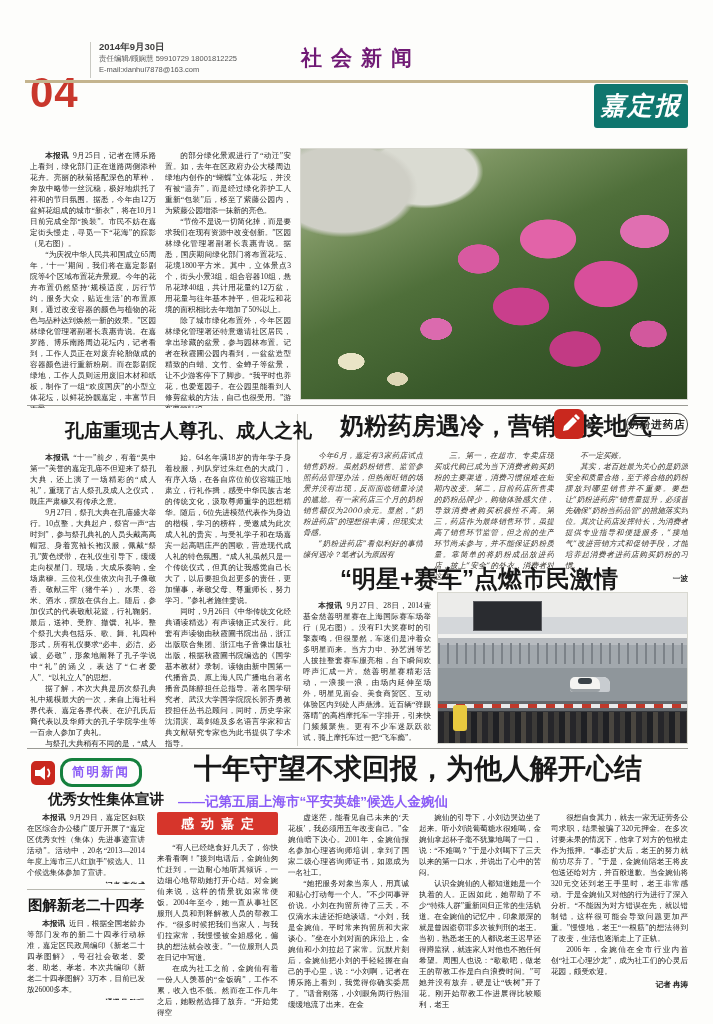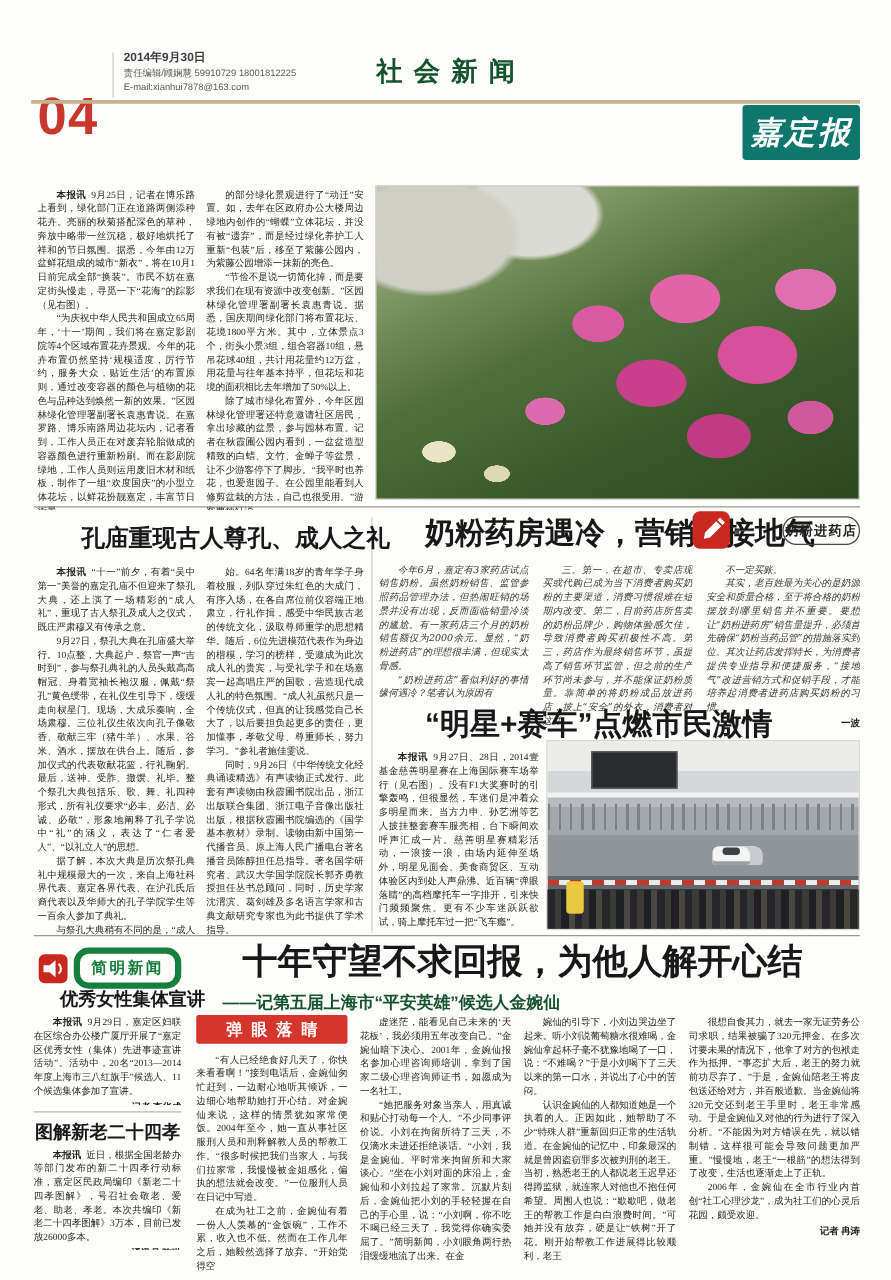--- a/index.html
+++ b/index.html
@@ -6,21 +6,21 @@
   .page{position:relative;width:713px;height:1024px;background:#fdfdfb;margin:0 auto;
         font-family:"Liberation Serif","DejaVu Serif",serif;color:#242424;overflow:hidden;}
   
   .pagenum{position:absolute;left:30px;top:36px;font:700 42px/44px "Liberation Sans","DejaVu Sans",sans-serif;
            color:#c9372c;letter-spacing:1px;margin-top:35px;}
   .head-vrule{position:absolute;left:90px;top:42px;width:1px;height:36px;background:#c9c9c2;}
   .meta{position:absolute;left:99px;top:40px;font-family:"Liberation Sans",sans-serif;color:#3c3c3c;}
   .meta .d{font:700 9.5px/13px "Liberation Sans",sans-serif;}
   .meta .s{font:400 7.5px/11px "Liberation Sans",sans-serif;color:#555;}
   .section-title{position:absolute;left:0;right:0;top:46px;text-align:center;
-           font:700 21px/24px "Liberation Sans","DejaVu Sans",sans-serif;color:#14532d;letter-spacing:9px;text-indent:9px;}
+           font:700 21px/24px "Liberation Sans","DejaVu Sans",sans-serif;color:#701a75;letter-spacing:9px;text-indent:9px;}
   .masthead{position:absolute;right:25px;top:36px;width:94px;height:44px;background:#0f766e;border-radius:3px;
            display:flex;align-items:center;justify-content:center;
            font:700 italic 25px/28px "DejaVu Serif",serif;color:#fff;letter-spacing:2px;margin-top:48px;}
   .tan-rule{position:absolute;left:25px;right:25px;top:80px;height:3px;background:#c4b48e;}
   
   .hrule{position:absolute;height:1px;background:#9a9a94;}
   .vrule{position:absolute;width:1px;background:#cfcfc8;}
   
   .lead-headline{position:absolute;left:28px;top:88px;width:660px;white-space:nowrap;
            font:700 41px/48px "Liberation Sans","DejaVu Sans",sans-serif;color:#181818;letter-spacing:0;}
@@ -67,26 +67,26 @@
     display:flex;align-items:center;justify-content:center;color:#fff;
     font:700 13px/23px "Liberation Sans",sans-serif;letter-spacing:7px;text-indent:7px;}
   .topic-badge{position:absolute;right:25px;top:408px;width:135px;height:34px;}
   .topic-icon{position:absolute;left:0;top:0;width:32px;height:32px;}
   .topic-line{position:absolute;left:36px;top:16px;width:14px;height:1px;background:#4a4a4a;}
   .topic-arrow{position:absolute;left:33px;top:12.5px;font-size:7px;color:#4a4a4a;}
   .topic-pill{position:absolute;right:0;top:5px;width:60px;height:21px;border:1.5px solid #4a4a4a;border-radius:11px;
     display:flex;align-items:center;justify-content:center;font:700 10.5px "Liberation Sans",sans-serif;color:#222;letter-spacing:1px;}
   
   .briefs-label{position:absolute;left:30px;top:758px;width:115px;display:flex;align-items:center;gap:4px;}
-  .briefs-pill{border:5px solid #15803d;border-radius:12px;padding:3px 9px;color:#15803d;
+  .briefs-pill{border:3px solid #15803d;border-radius:12px;padding:3px 9px;color:#8b5cf6;
     font:700 12.5px "Liberation Sans",sans-serif;letter-spacing:2px;white-space:nowrap;}
   .brief-h{position:absolute;font:700 14.5px "Liberation Sans","DejaVu Sans",sans-serif;color:#181818;
     width:118px;left:27px;text-align:center;white-space:nowrap;}
   .sb-rule{position:absolute;left:27px;width:118px;height:1px;background:#b8b8b0;}
-  .subhead{position:absolute;left:178px;top:793px;font:700 13.5px "Liberation Sans",sans-serif;color:#14532d;white-space:nowrap;}
+  .subhead{position:absolute;left:178px;top:793px;font:700 13.5px "Liberation Sans",sans-serif;color:#8b5cf6;white-space:nowrap;}
 </style>
 </head>
 <body>
 
 <div class="page">
 
   <div class="pagenum">04</div>
   <div class="head-vrule"></div>
   <div class="meta">
     <div class="d">2014年9月30日</div>
@@ -173,26 +173,26 @@
   </div>
   <div class="sb-rule" style="top:889px;"></div>
   <div class="brief-h" style="top:896px;">图解新老二十四孝</div>
   <div class="col" style="left:27px;top:918px;width:118px;height:82px;">
     <p class="para"><b class="dateline">本报讯</b><span>近日，根据全国老龄办等部门发布的新二十四孝行动标准，嘉定区民政局编印《新老二十四孝图解》，号召社会敬老、爱老、助老、孝老。本次共编印《新老二十四孝图解》3万本，目前已发放26000多本。</span></p>
     <p class="byline">通讯员 陈琳</p>
   </div>
 
   <div class="h2" style="left:157px;top:750px;font-size:28px;">十年守望不求回报，为他人解开心结</div>
   <div class="subhead">——记第五届上海市“平安英雄”候选人金婉仙</div>
-  <div class="tag-box">弹眼落睛</div>
+  <div class="tag-box">感动嘉定</div>
   <div class="col" style="left:157px;top:842px;width:121px;height:178px;">
     <div class="plist"><p class="para">“有人已经绝食好几天了，你快来看看啊！”接到电话后，金婉仙匆忙赶到，一边耐心地听其倾诉，一边细心地帮助她打开心结。对金婉仙来说，这样的情景犹如家常便饭。2004年至今，她一直从事社区服刑人员和刑释解教人员的帮教工作。“很多时候把我们当家人，与我们拉家常，我慢慢被金姐感化，偏执的想法就会改变。”一位服刑人员在日记中写道。</p><p class="para">在成为社工之前，金婉仙有着一份人人羡慕的“金饭碗”，工作不累，收入也不低。然而在工作几年之后，她毅然选择了放弃。“开始觉得空</p></div>
   </div>
   <div class="col" style="left:288px;top:812px;width:121px;height:208px;">
-    <div class="plist"><p class="para">虚迷茫，能看见自己未来的‘天花板’，我必须用五年改变自己。”金婉仙暗下决心。2001年，金婉仙报名参加心理咨询师培训，拿到了国家二级心理咨询师证书，如愿成为一名社工。</p><p class="para">“她把服务对象当亲人，用真诚和贴心打动每一个人。”不少同事评价说。小刘在拘留所待了三天，不仅滴水未进还拒绝谈话。“小刘，我是金婉仙。平时常来拘留所和大家谈心。”坐在小刘对面的床沿上，金婉仙和小刘拉起了家常。沉默片刻后，金婉仙把小刘的手轻轻握在自己的手心里，说：“小刘啊，你不吃不喝已经三天了，我觉得你确实委屈了。”简明新闻，小刘眼角两行热泪缓缓地流了出来。在金</p></div>
+    <div class="plist"><p class="para">虚迷茫，能看见自己未来的‘天花板’，我必须用五年改变自己。”金婉仙暗下决心。2001年，金婉仙报名参加心理咨询师培训，拿到了国家二级心理咨询师证书，如愿成为一名社工。</p><p class="para">“她把服务对象当亲人，用真诚和贴心打动每一个人。”不少同事评价说。小刘在拘留所待了三天，不仅滴水未进还拒绝谈话。“小刘，我是金婉仙。平时常来拘留所和大家谈心。”坐在小刘对面的床沿上，金婉仙和小刘拉起了家常。沉默片刻后，金婉仙把小刘的手轻轻握在自己的手心里，说：“小刘啊，记者在博乐路上看到，我觉得你确实委屈了。”话音刚落，小刘眼角两行热泪缓缓地流了出来。在金</p></div>
   </div>
   <div class="col" style="left:419px;top:812px;width:122px;height:208px;">
     <div class="plist"><p class="para">婉仙的引导下，小刘边哭边坐了起来。听小刘说葡萄糖水很难喝，金婉仙拿起杯子毫不犹豫地喝了一口，说：“不难喝？”于是小刘喝下了三天以来的第一口水，并说出了心中的苦闷。</p><p class="para">认识金婉仙的人都知道她是一个执着的人。正因如此，她帮助了不少“特殊人群”重新回归正常的生活轨道。在金婉仙的记忆中，印象最深的就是曾因盗窃罪多次被判刑的老王。当初，熟悉老王的人都说老王迟早还得蹲监狱，就连家人对他也不抱任何希望。周围人也说：“歇歇吧，做老王的帮教工作是白白浪费时间。”可她并没有放弃，硬是让“铁树”开了花。刚开始帮教工作进展得比较顺利，老王</p></div>
   </div>
   <div class="col" style="left:551px;top:812px;width:137px;height:208px;">
     <div class="plist"><p class="para">很想自食其力，就去一家无证劳务公司求职，结果被骗了320元押金。在多次讨要未果的情况下，他拿了对方的包袱走作为抵押。“事态扩大后，老王的努力就前功尽弃了。”于是，金婉仙陪老王将皮包送还给对方，并百般道歉。当金婉仙将320元交还到老王手里时，老王非常感动。于是金婉仙又对他的行为进行了深入分析。“不能因为对方错误在先，就以错制错，这样很可能会导致问题更加严重。”慢慢地，老王“一根筋”的想法得到了改变，生活也逐渐走上了正轨。</p><p class="para">2006年，金婉仙在全市行业内首创“社工心理沙龙”，成为社工们的心灵后花园，颇受欢迎。</p></div>
     <p class="byline">记者 冉涛</p>
   </div>
 
 </div>

